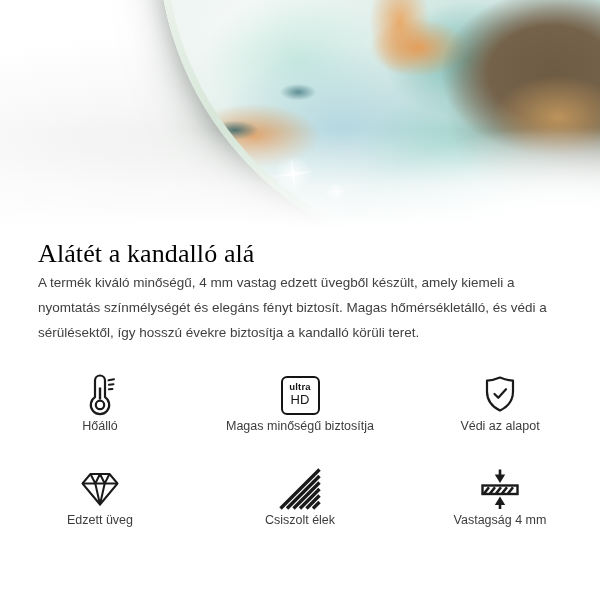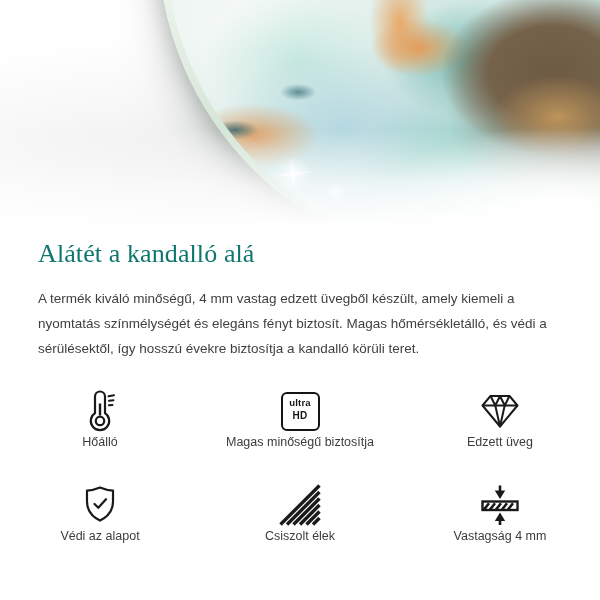--- a/index.html
+++ b/index.html
@@ -93,26 +93,25 @@
   
   .content {
     position: relative;
     padding: 6px 38px 0 38px;
   }
   .title {
     font-family: "Liberation Serif", serif;
     font-weight: 400;
     font-size: 26px;
     line-height: 32px;
-    color: #0f766e;
+    color: #000000;
     letter-spacing: 0.1px;
   }
   .title span { display: block; }
   .description {
-    margin-top: 16px;
     width: 526px;
     font-size: 13.5px;
     line-height: 25px;
     color: #3f3f3f;
   }
 
   
   .features {
     margin-top: 26px;
     margin-left: -38px;
@@ -142,21 +141,21 @@
     width: 39px; height: 39px;
     border: 2.6px solid #141414;
     border-radius: 6px;
     display: flex;
     flex-direction: column;
     align-items: center;
     justify-content: center;
     color: #141414;
   }
   .uhd-top { font-size: 9.5px; font-weight: 700; line-height: 10px; letter-spacing: 0.2px; }
-  .uhd-bottom { font-size: 10px; font-weight: 700; line-height: 16px; letter-spacing: 0.2px; }
+  .uhd-bottom { font-size: 13px; font-weight: 400; line-height: 16px; letter-spacing: 0.2px; }
 </style>
 </head>
 <body>
 
 <div class="page">
 
   <div class="hero">
     <div class="glass-rim"></div>
     <div class="disc"></div>
     <div class="hero-fade"></div>
@@ -192,38 +191,38 @@
           <div class="uhd-box">
             <span class="uhd-top">ultra</span>
             <span class="uhd-bottom">HD</span>
           </div>
         </div>
         <div class="feature-label">Magas minőségű biztosítja</div>
       </div>
 
       <div class="feature">
         <div class="feature-icon">
+          <svg width="44" height="44" viewBox="0 0 44 44" fill="none" stroke="#1a1a1a" stroke-width="2.2">
+            <path d="M22 4.5 C26.2 6.3 30.6 7.3 35 7.6 V18.5 C35 27.8 29.6 33.8 22 37.6 C14.4 33.8 9 27.8 9 18.5 V7.6 C13.4 7.3 17.8 6.3 22 4.5 Z" stroke-linejoin="round"></path>
+            <polyline points="16.5 21 20.3 24.8 28 16.2" stroke-linecap="round" stroke-linejoin="round"></polyline>
+          </svg>
+        </div>
+        <div class="feature-label">Védi az alapot</div>
+      </div>
+
+      <div class="feature">
+        <div class="feature-icon">
           <svg width="44" height="44" viewBox="0 0 44 44" fill="none" stroke="#1a1a1a" stroke-width="2">
             <path d="M12.5 7 H31.5 L39.5 16.5 L22 37.5 L4.5 16.5 Z" stroke-linejoin="round"></path>
             <path d="M4.5 16.5 H39.5"></path>
             <path d="M12.5 7 L17.3 16.5 L22 7 L26.7 16.5 L31.5 7" stroke-linejoin="round"></path>
             <path d="M17.3 16.5 L22 37.5 L26.7 16.5" stroke-linejoin="round"></path>
           </svg>
         </div>
         <div class="feature-label">Edzett üveg</div>
-      </div>
-
-      <div class="feature">
-        <div class="feature-icon">
-          <svg width="44" height="44" viewBox="0 0 44 44" fill="none" stroke="#1a1a1a" stroke-width="2.2">
-            <path d="M22 4.5 C26.2 6.3 30.6 7.3 35 7.6 V18.5 C35 27.8 29.6 33.8 22 37.6 C14.4 33.8 9 27.8 9 18.5 V7.6 C13.4 7.3 17.8 6.3 22 4.5 Z" stroke-linejoin="round"></path>
-            <polyline points="16.5 21 20.3 24.8 28 16.2" stroke-linecap="round" stroke-linejoin="round"></polyline>
-          </svg>
-        </div>
-        <div class="feature-label">Védi az alapot</div>
       </div>
 
       <div class="feature">
         <div class="feature-icon">
           <svg width="44" height="44" viewBox="0 0 44 44" stroke="#1a1a1a" stroke-width="3.4">
             <line x1="2.5" y1="41.5" x2="41.5" y2="2.5"></line>
             <line x1="9" y1="41.5" x2="41.5" y2="9"></line>
             <line x1="15.5" y1="41.5" x2="41.5" y2="15.5"></line>
             <line x1="22" y1="41.5" x2="41.5" y2="22"></line>
             <line x1="28.5" y1="41.5" x2="41.5" y2="28.5"></line>

